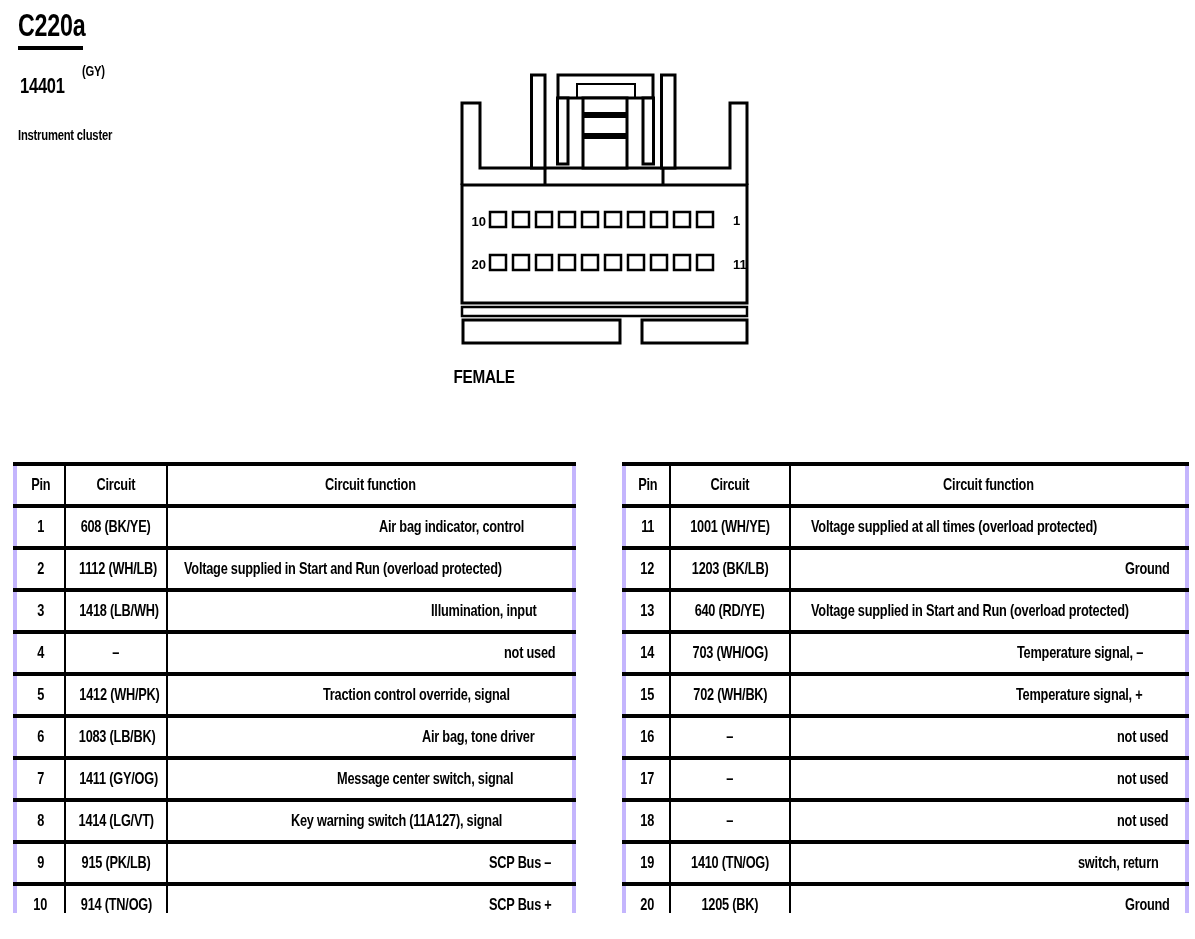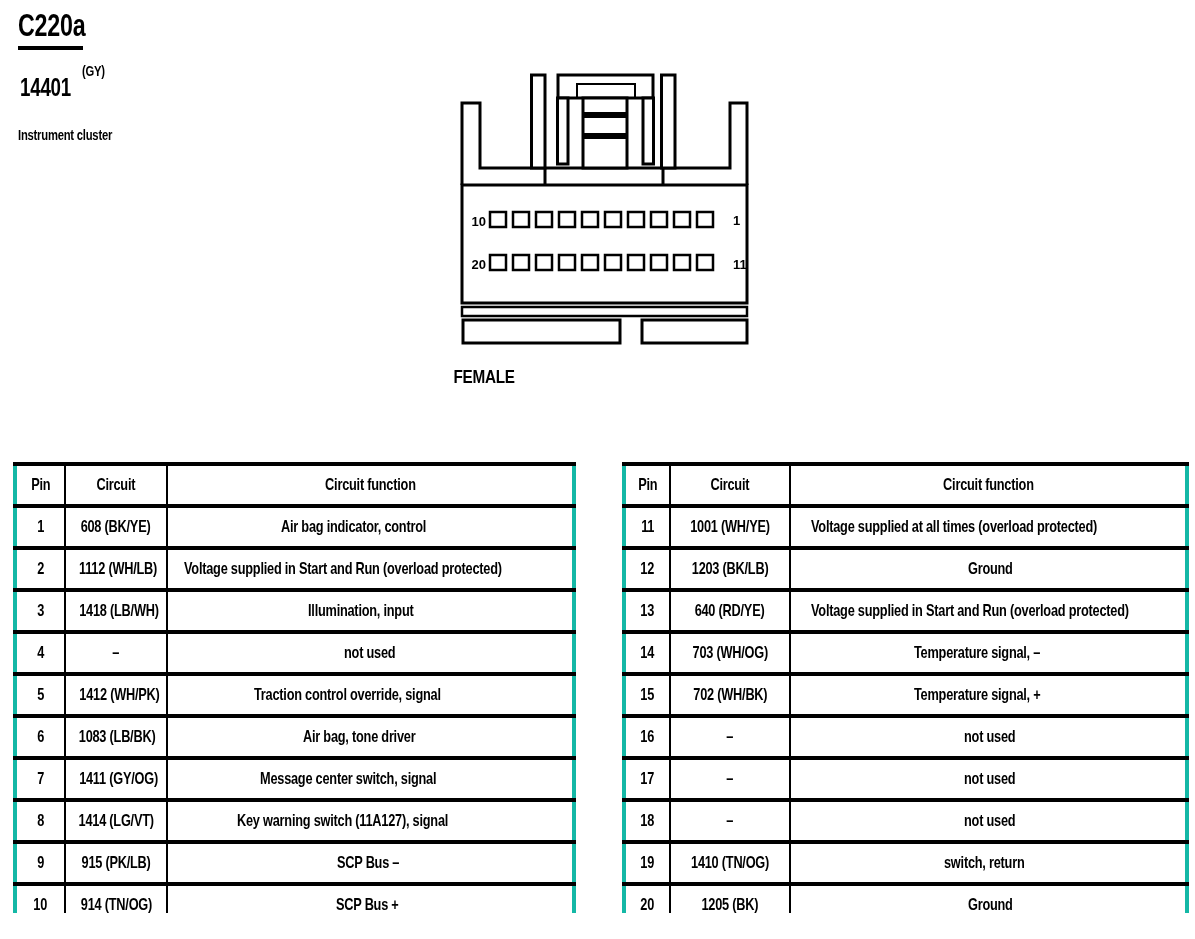--- a/index.html
+++ b/index.html
@@ -7,34 +7,34 @@
         font-family:"Liberation Sans", sans-serif;overflow:hidden;}
   .abs{position:absolute;}
   
   .t{display:inline-block;white-space:nowrap;font-weight:bold;letter-spacing:-0.3px;
      transform:scaleX(0.75);}
   .t-l{transform-origin:0 50%;}
   .t-c{transform-origin:50% 50%;}
   
   .h-id{font-size:31px;}
   .h-gy{font-size:15px;}
-  .h-pn{font-size:25px;}
+  .h-pn{font-size:22px;}
   .h-comp{font-size:15px;}
   .underline{position:absolute;left:18px;top:46px;width:65px;height:4px;background:#000;}
   
   .female{left:448px;top:367px;width:312px;font-size:18px;}
   .female .t{transform:scaleX(0.85);}
   
   table.pinout{border-collapse:collapse;table-layout:fixed;background:#fff;}
-  table.pinout{border:4px solid #14b8a6;}
+  table.pinout{border:4px solid #c4b5fd;}
   table.pinout td{border-left:2px solid #000;border-right:2px solid #000;
                   border-top:4px solid #000;border-bottom:4px solid #000;
                   height:38px;padding:0;text-align:center;vertical-align:middle;
                   font-size:17px;overflow:hidden;}
-  table.pinout td.fn{text-align:center;}
+  table.pinout td.fn{text-align:right;}
   #left-table td.fn{padding-left:16px;}
   #right-table td.fn{padding-left:20px;}
   svg text{font-family:"Liberation Sans", sans-serif;font-weight:bold;font-size:13px;fill:#000;}
 </style>
 </head>
 <body>
 
 <div id="page">
 
   <div class="abs h-id" style="left:18px;top:8px;">

